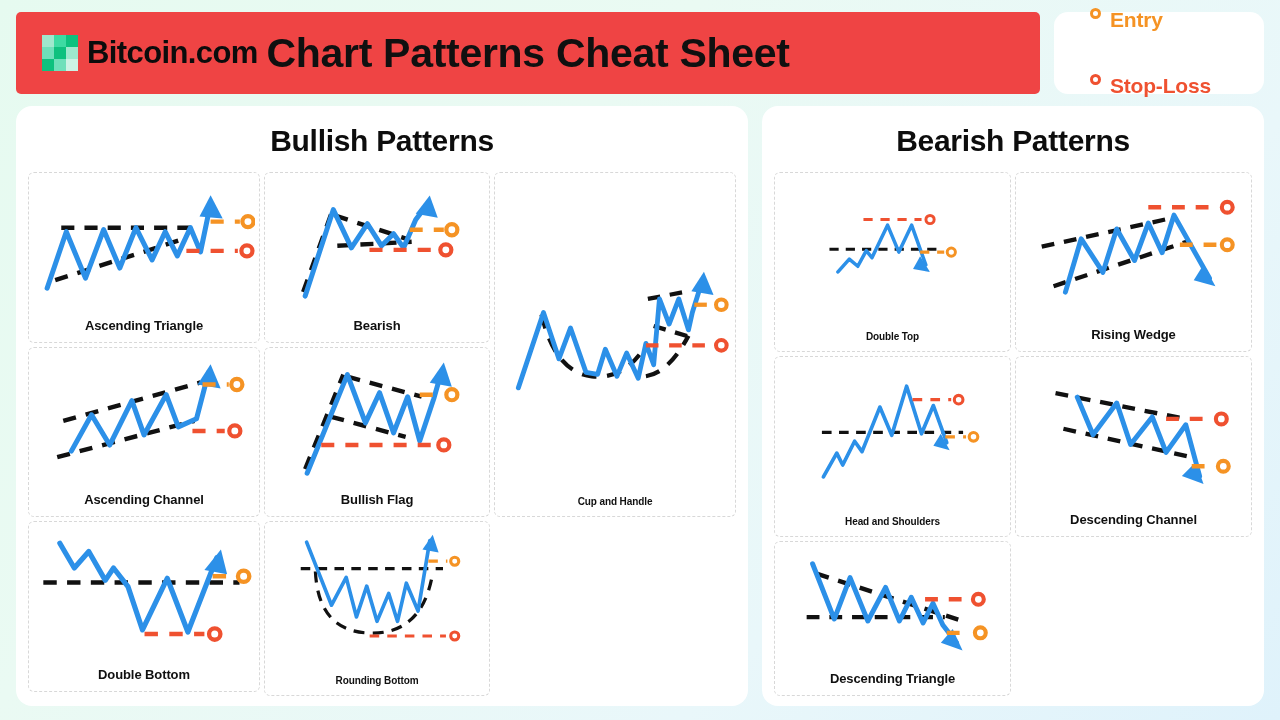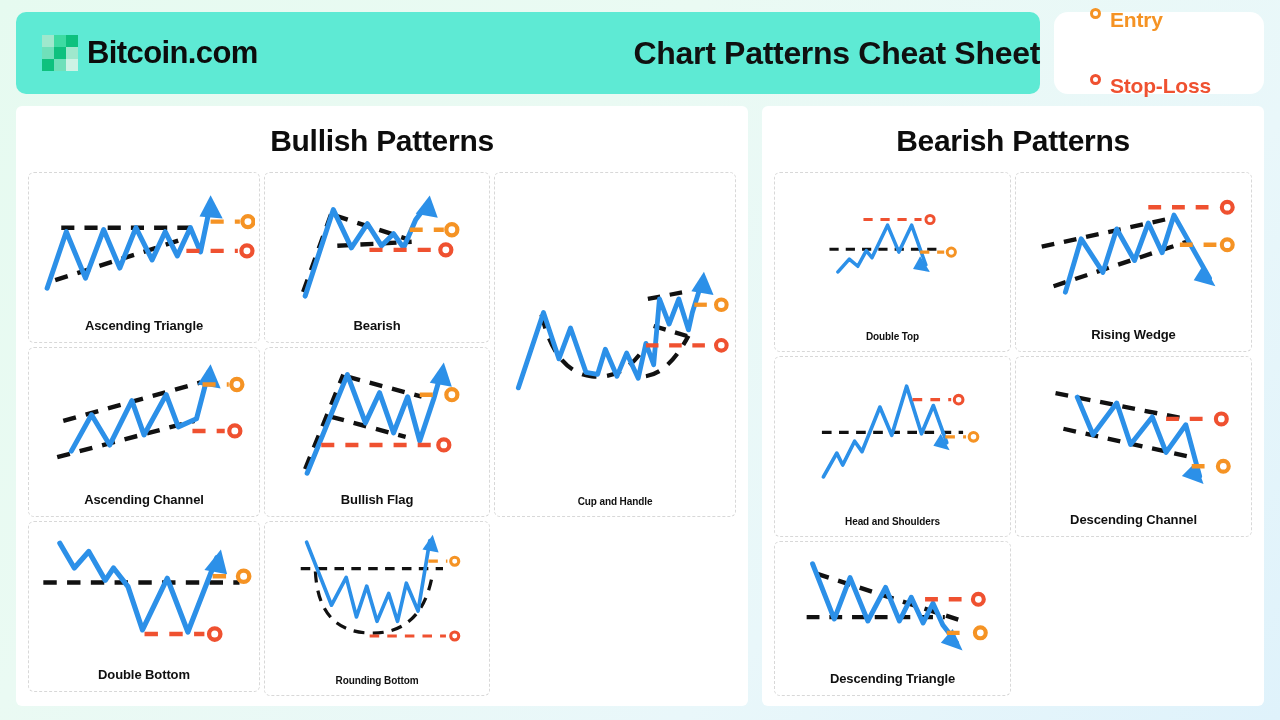--- a/index.html
+++ b/index.html
@@ -10,52 +10,52 @@
   }
   body {
     background: linear-gradient(135deg, #e6faf0 0%, #eafaf3 35%, #e9f7fa 70%, #dff2fb 100%);
     padding: 12px 16px 14px 16px;
     display: flex; flex-direction: column;
   }
 
   
   .header-row { display: flex; gap: 14px; height: 82px; flex: 0 0 auto; }
   .header-main {
-    flex: 1 1 auto; background: #5eead4; border-radius: 10px;
+    flex: 1 1 auto; background: #ef4444; border-radius: 5px;
     display: flex; align-items: center; padding: 0 26px; position: relative;
   }
   .brand { display: flex; align-items: center; gap: 9px; flex: 0 0 auto; }
   .brand-mark { width: 36px; height: 36px; display: block; }
   .brand-text {
     font-size: 31px; font-weight: bold; color: #0c0c0c;
     letter-spacing: -0.6px; white-space: nowrap;
   }
   .sheet-title {
-    position: absolute; left: 0; right: 0; text-align: right;
-    font-size: 32px; font-weight: bold; color: #101010;
+    position: absolute; left: 0; right: 0; text-align: center;
+    font-size: 41px; font-weight: bold; color: #101010;
     letter-spacing: -0.3px; pointer-events: none;
   }
   .legend-card {
     flex: 0 0 210px; background: #ffffff; border-radius: 14px;
     display: flex; flex-direction: column; justify-content: center;
     gap: 3px; padding-left: 36px;
   }
   .legend-item { display: flex; gap: 9px; }
   .legend-dot {
     width: 11px; height: 11px; border-radius: 50%;
     border: 3px solid currentColor; background: #ffffff; flex: 0 0 auto;
   }
   .legend-label { font-size: 21px; font-weight: bold; letter-spacing: -0.2px; }
   .legend-entry { color: #f59324; }
   .legend-stop  { color: #ef5130; margin-top: 39px; }
 
   
   .board { flex: 1 1 auto; display: flex; gap: 14px; margin-top: 12px; min-height: 0; }
   .panel {
-    background: #ffffff; border-radius: 6px;
+    background: #ffffff; border-radius: 16px;
     display: flex; flex-direction: column; padding: 12px 12px 10px 12px; min-height: 0;
   }
   .panel-bullish { flex: 0 0 732px; }
   .panel-bearish { flex: 1 1 auto; }
   .panel-title {
     text-align: center; font-size: 30px; font-weight: bold;
     color: #0d0d0d; letter-spacing: -0.3px; padding: 6px 0 14px 0; flex: 0 0 auto;
   }
   .grid { flex: 1 1 auto; display: grid; gap: 4px; min-height: 0; }
   .grid-bullish {

